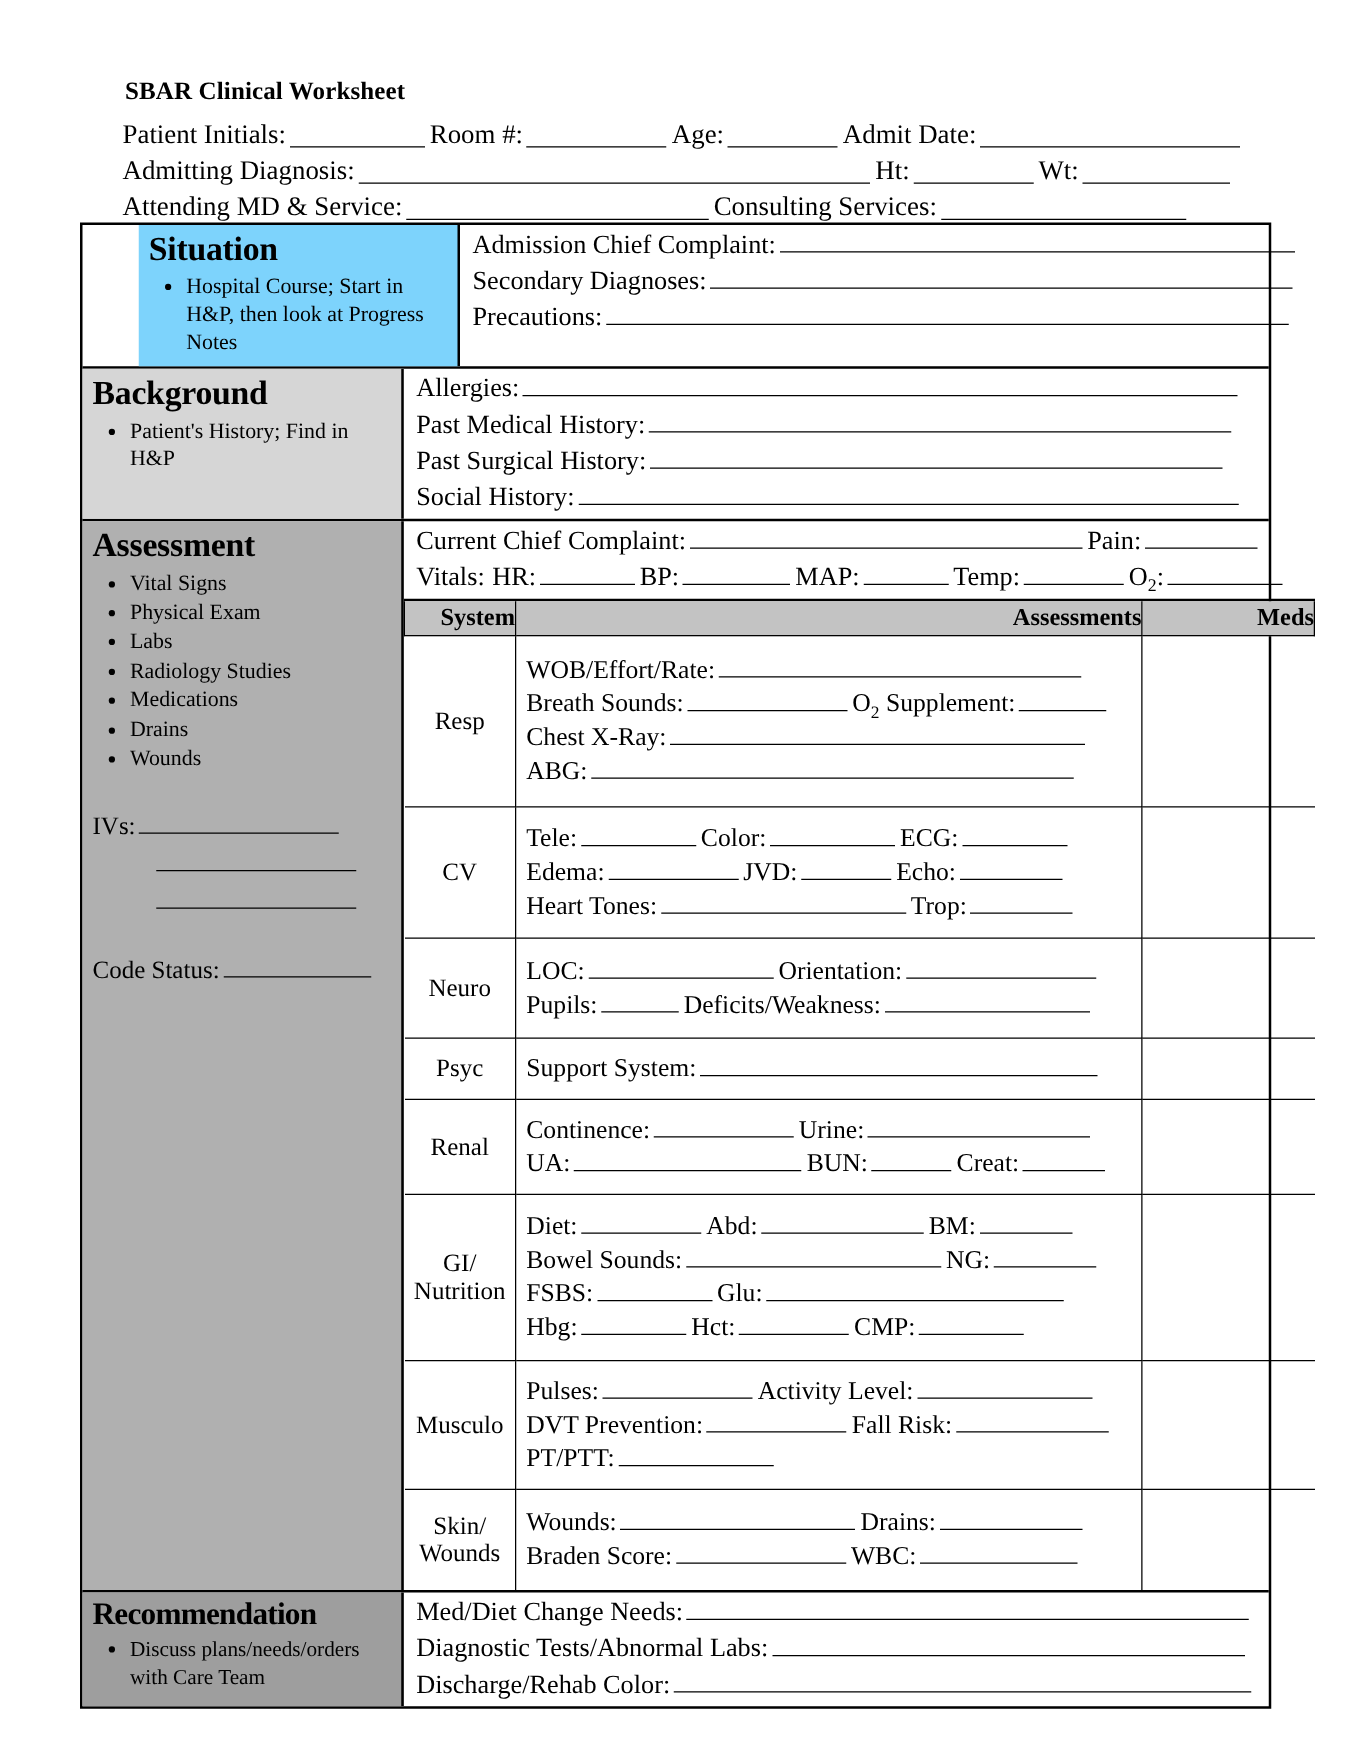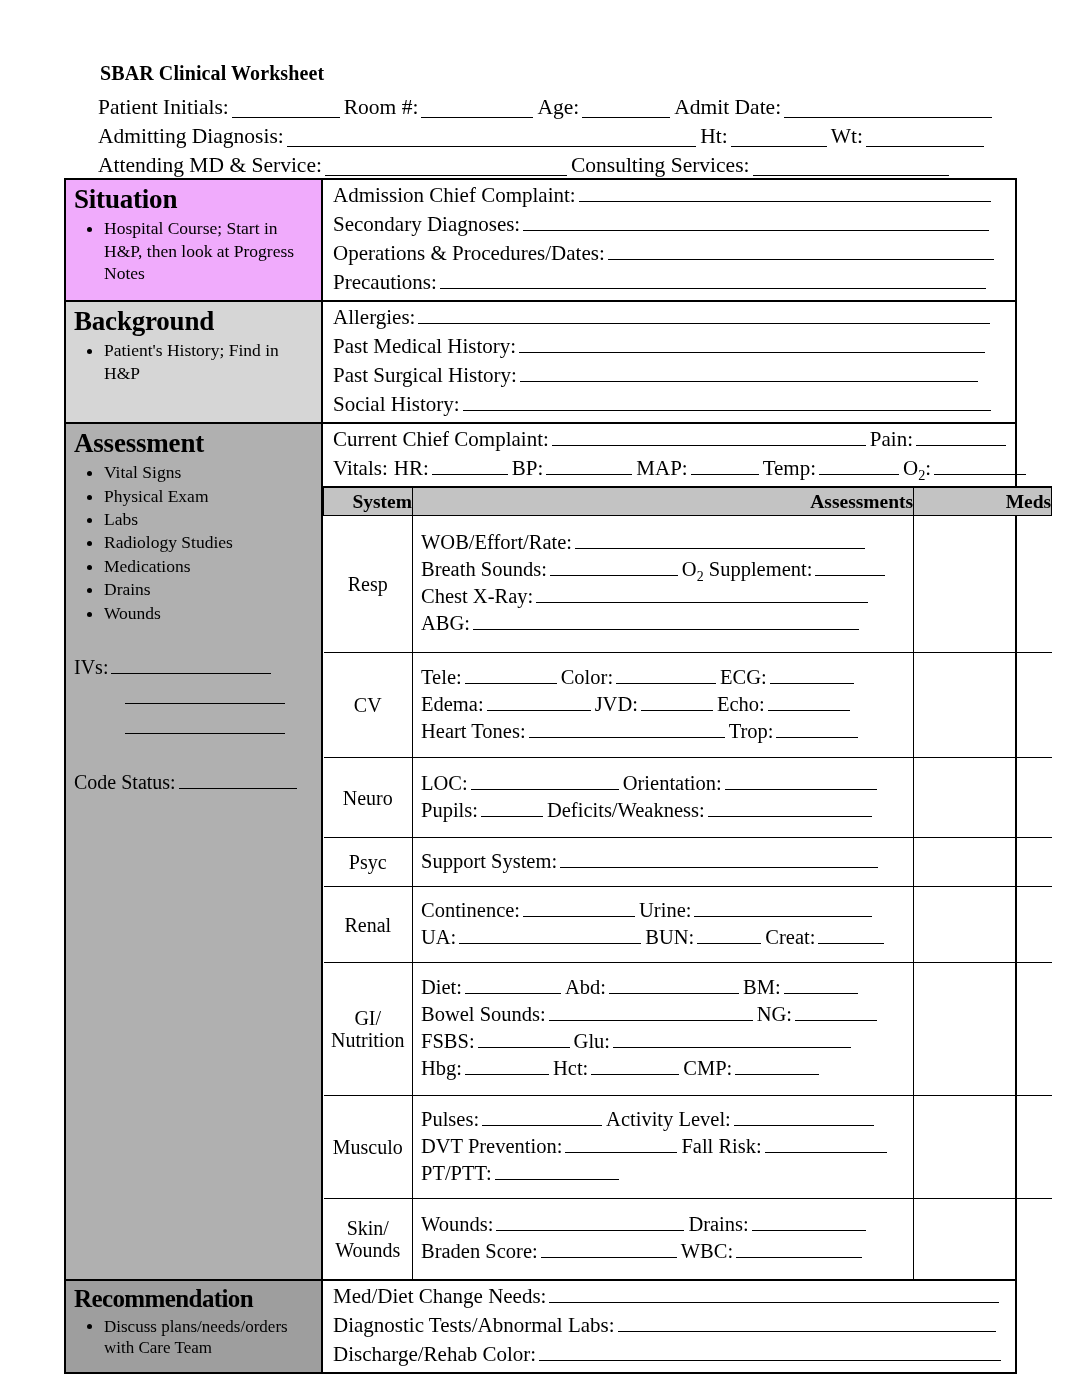--- a/index.html
+++ b/index.html
@@ -99,21 +99,21 @@
   .field-row {
     display: flex;
     align-items: baseline;
     font-size: 21px;
     height: 29px;
     padding: 0 22px 0 10px;
     white-space: nowrap;
   }
 
   
-  .tint-situation { background: #f0abfc; }
+  .tint-situation { background: #7dd3fc; margin-left: 45px; }
   .tint-background { background: #d6d6d6; }
   .tint-assessment { background: #b0b0b0; }
   .tint-recommendation { background: #9e9e9e; }
 
   
   .assess-side { padding-bottom: 4px; }
   .iv-block {
     margin-top: 30px;
     font-size: 20px;
   }
@@ -222,24 +222,20 @@
           </ul>
       </div>
       <div class="body" id="situation-fields">
           <div class="field-row">
             <span class="lbl">Admission Chief Complaint:</span>
             <span class="fill" style="width: 412px;"></span>
           </div>
           <div class="field-row">
             <span class="lbl">Secondary Diagnoses:</span>
             <span class="fill" style="width: 466px;"></span>
-          </div>
-          <div class="field-row">
-            <span class="lbl">Operations &amp; Procedures/Dates:</span>
-            <span class="fill" style="width: 386px;"></span>
           </div>
           <div class="field-row">
             <span class="lbl">Precautions:</span>
             <span class="fill" style="width: 546px;"></span>
           </div>
         </div>
     </div>
 
     <div class="band">
       <div class="side tint-background">

